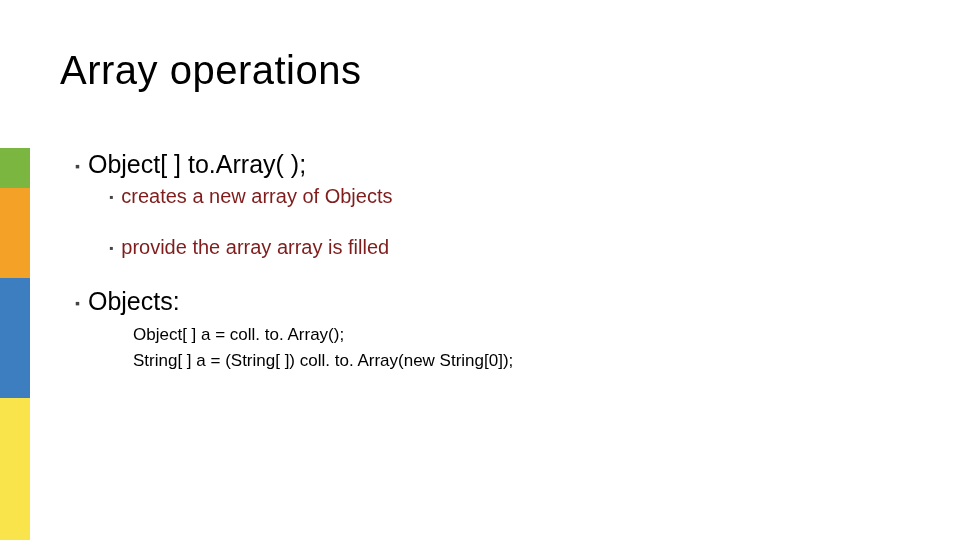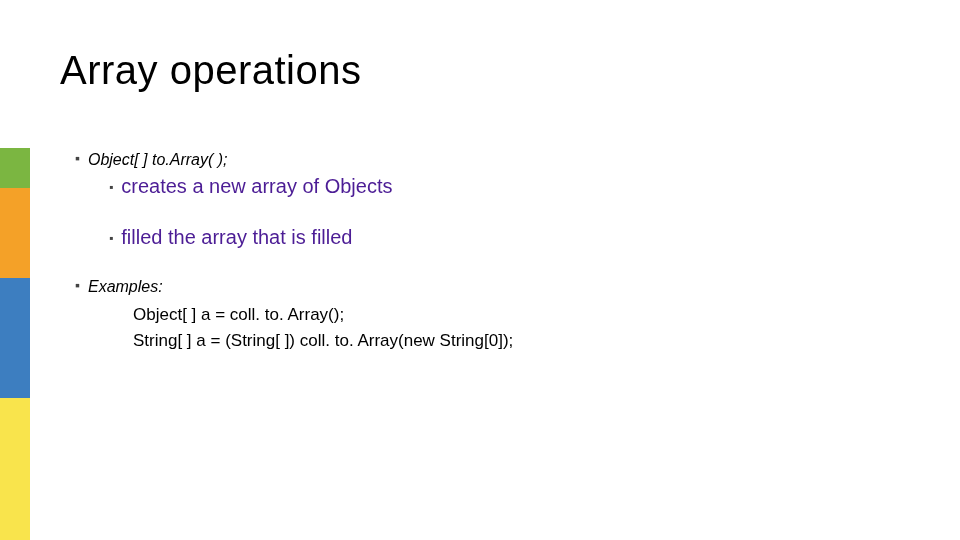--- a/index.html
+++ b/index.html
@@ -43,36 +43,35 @@
   }
 
   .content {
     position: absolute;
     left: 75px;
     top: 150px;
     right: 40px;
   }
 
   .bullet-lvl1 {
-    font-size: 16px;
+    font-size: 25px;
     color: #000;
     margin-bottom: 6px;
-    font-style: italic;
   }
   .bullet-lvl1::before {
     content: "\25AA";
     color: #444;
     font-size: 14px;
     margin-right: 8px;
     vertical-align: 2px;
   }
 
   .bullet-lvl2 {
     font-size: 20px;
-    color: #4c1d95;
+    color: #7f1d1d;
     margin-left: 34px;
     margin-top: 6px;
     margin-bottom: 28px;
   }
   .bullet-lvl2::before {
     content: "\25AA";
     color: #444;
     font-size: 12px;
     margin-right: 8px;
     vertical-align: 2px;
@@ -100,20 +99,20 @@
     <div class="seg seg-yellow"></div>
   </div>
 
   <div class="title">Array operations</div>
 
   <div class="content">
 
     <div class="bullet-lvl1"><span>Object[ ] to.Array( );</span></div>
     <div class="bullet-lvl2"><span>creates a new array of Objects</span></div>
 
-    <div class="bullet-lvl2"><span>filled the array that is filled</span></div>
+    <div class="bullet-lvl2"><span>provide the array array is filled</span></div>
 
-    <div class="bullet-lvl1"><span>Examples:</span></div>
+    <div class="bullet-lvl1"><span>Objects:</span></div>
     <div class="code-block"><span>Object[ ] a = coll. to. Array();</span>
 <span>String[ ] a = (String[ ]) coll. to. Array(new String[0]);</span></div>
 
   </div>
 </div>
 
 </body></html>

